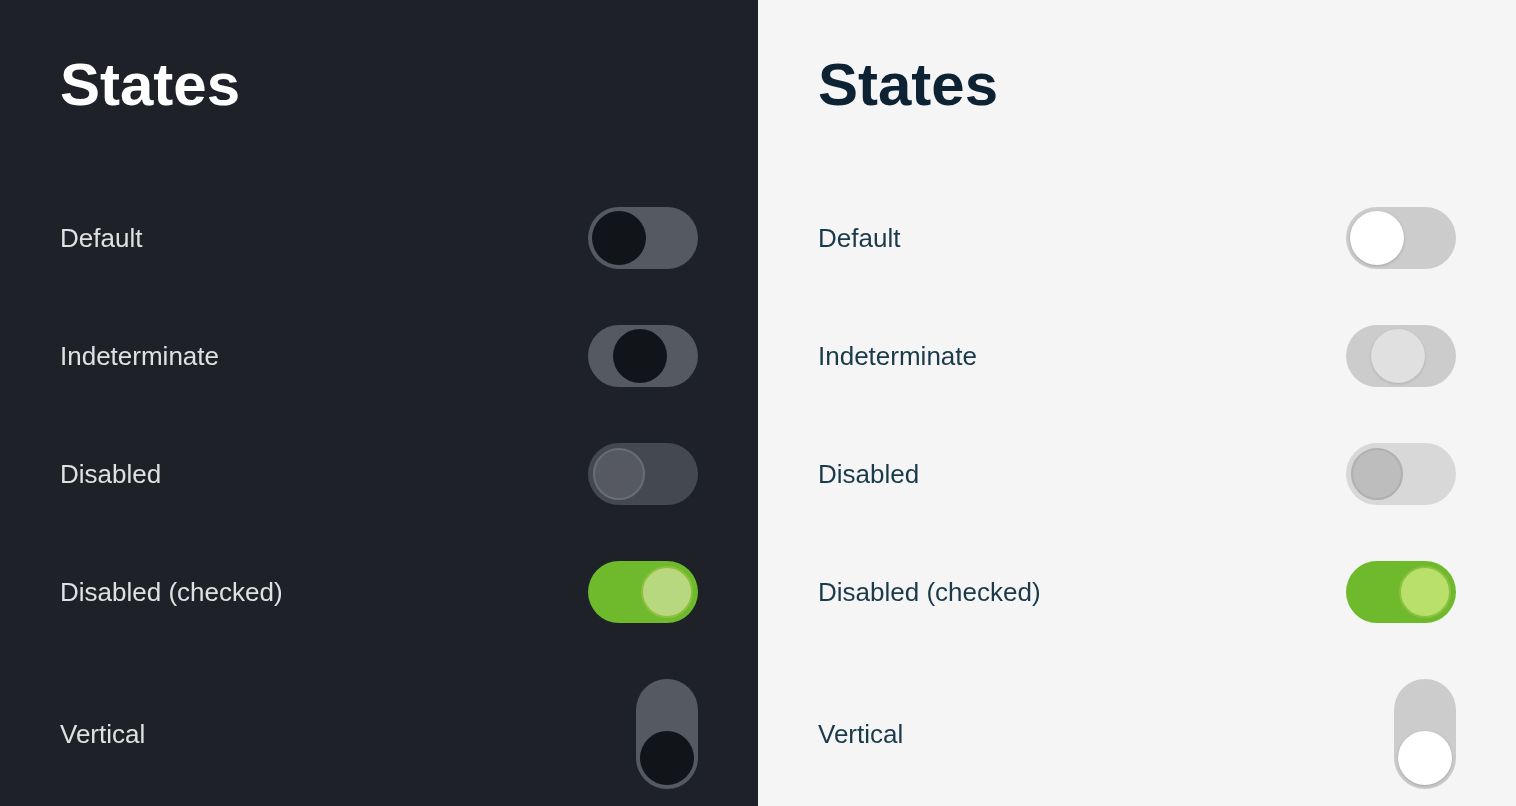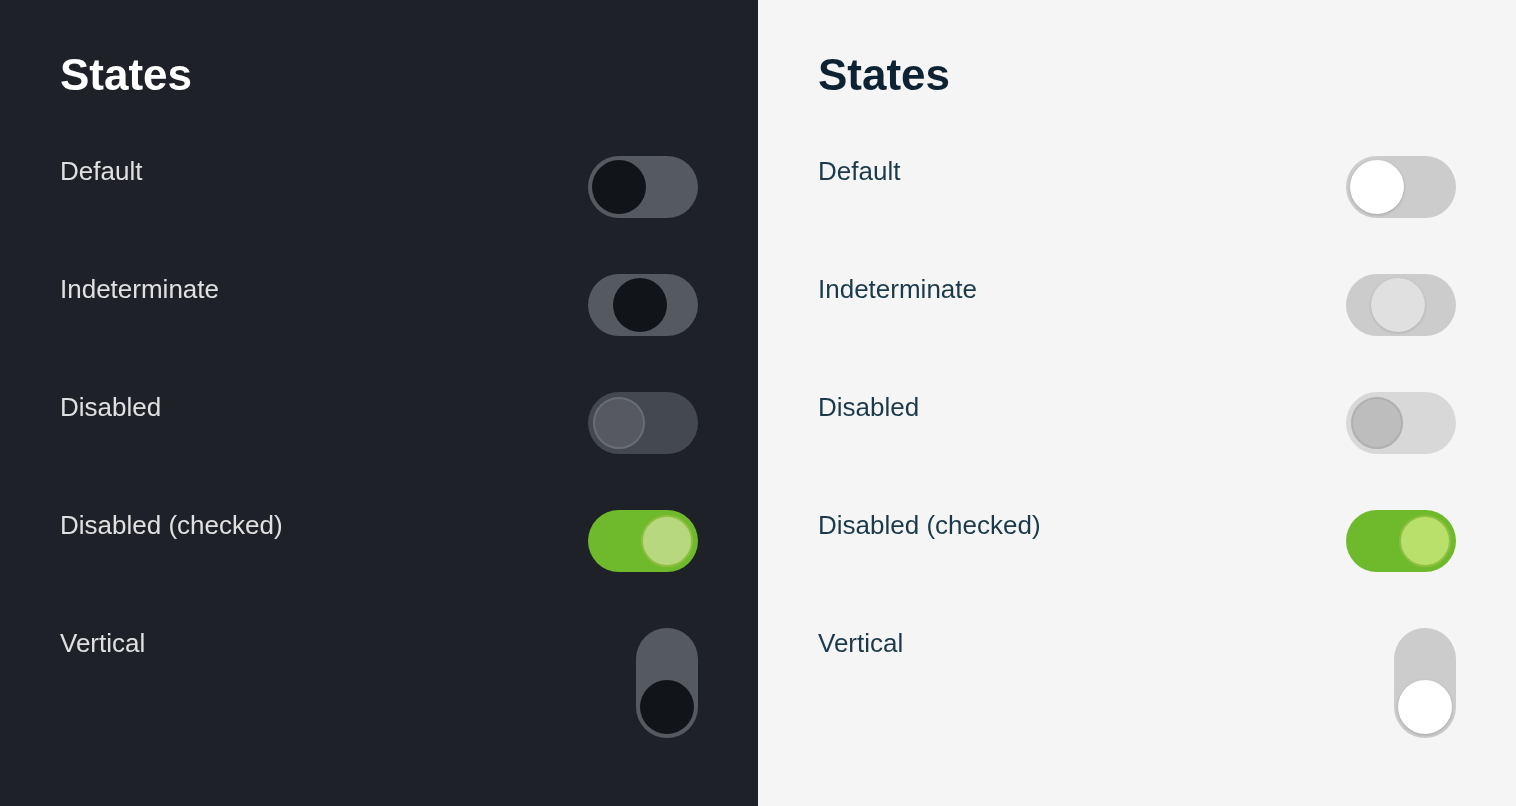--- a/index.html
+++ b/index.html
@@ -21,36 +21,36 @@
 
     .panel-dark {
       background-color: #1e2228;
     }
 
     .panel-light {
       background-color: #f5f5f5;
     }
 
     .panel-title {
-      font-size: 44px;
+      font-size: 60px;
       font-weight: 700;
-      margin-bottom: 28px;
+      margin-bottom: 60px;
     }
 
     .panel-dark .panel-title {
       color: #ffffff;
     }
 
     .panel-light .panel-title {
       color: #0d2233;
     }
 
     .state-row {
       display: flex;
-      align-items: flex-start;
+      align-items: center;
       justify-content: space-between;
       padding: 28px 0;
     }
 
     .state-label {
       font-size: 26px;
       font-weight: 400;
     }
 
     .panel-dark .state-label {

